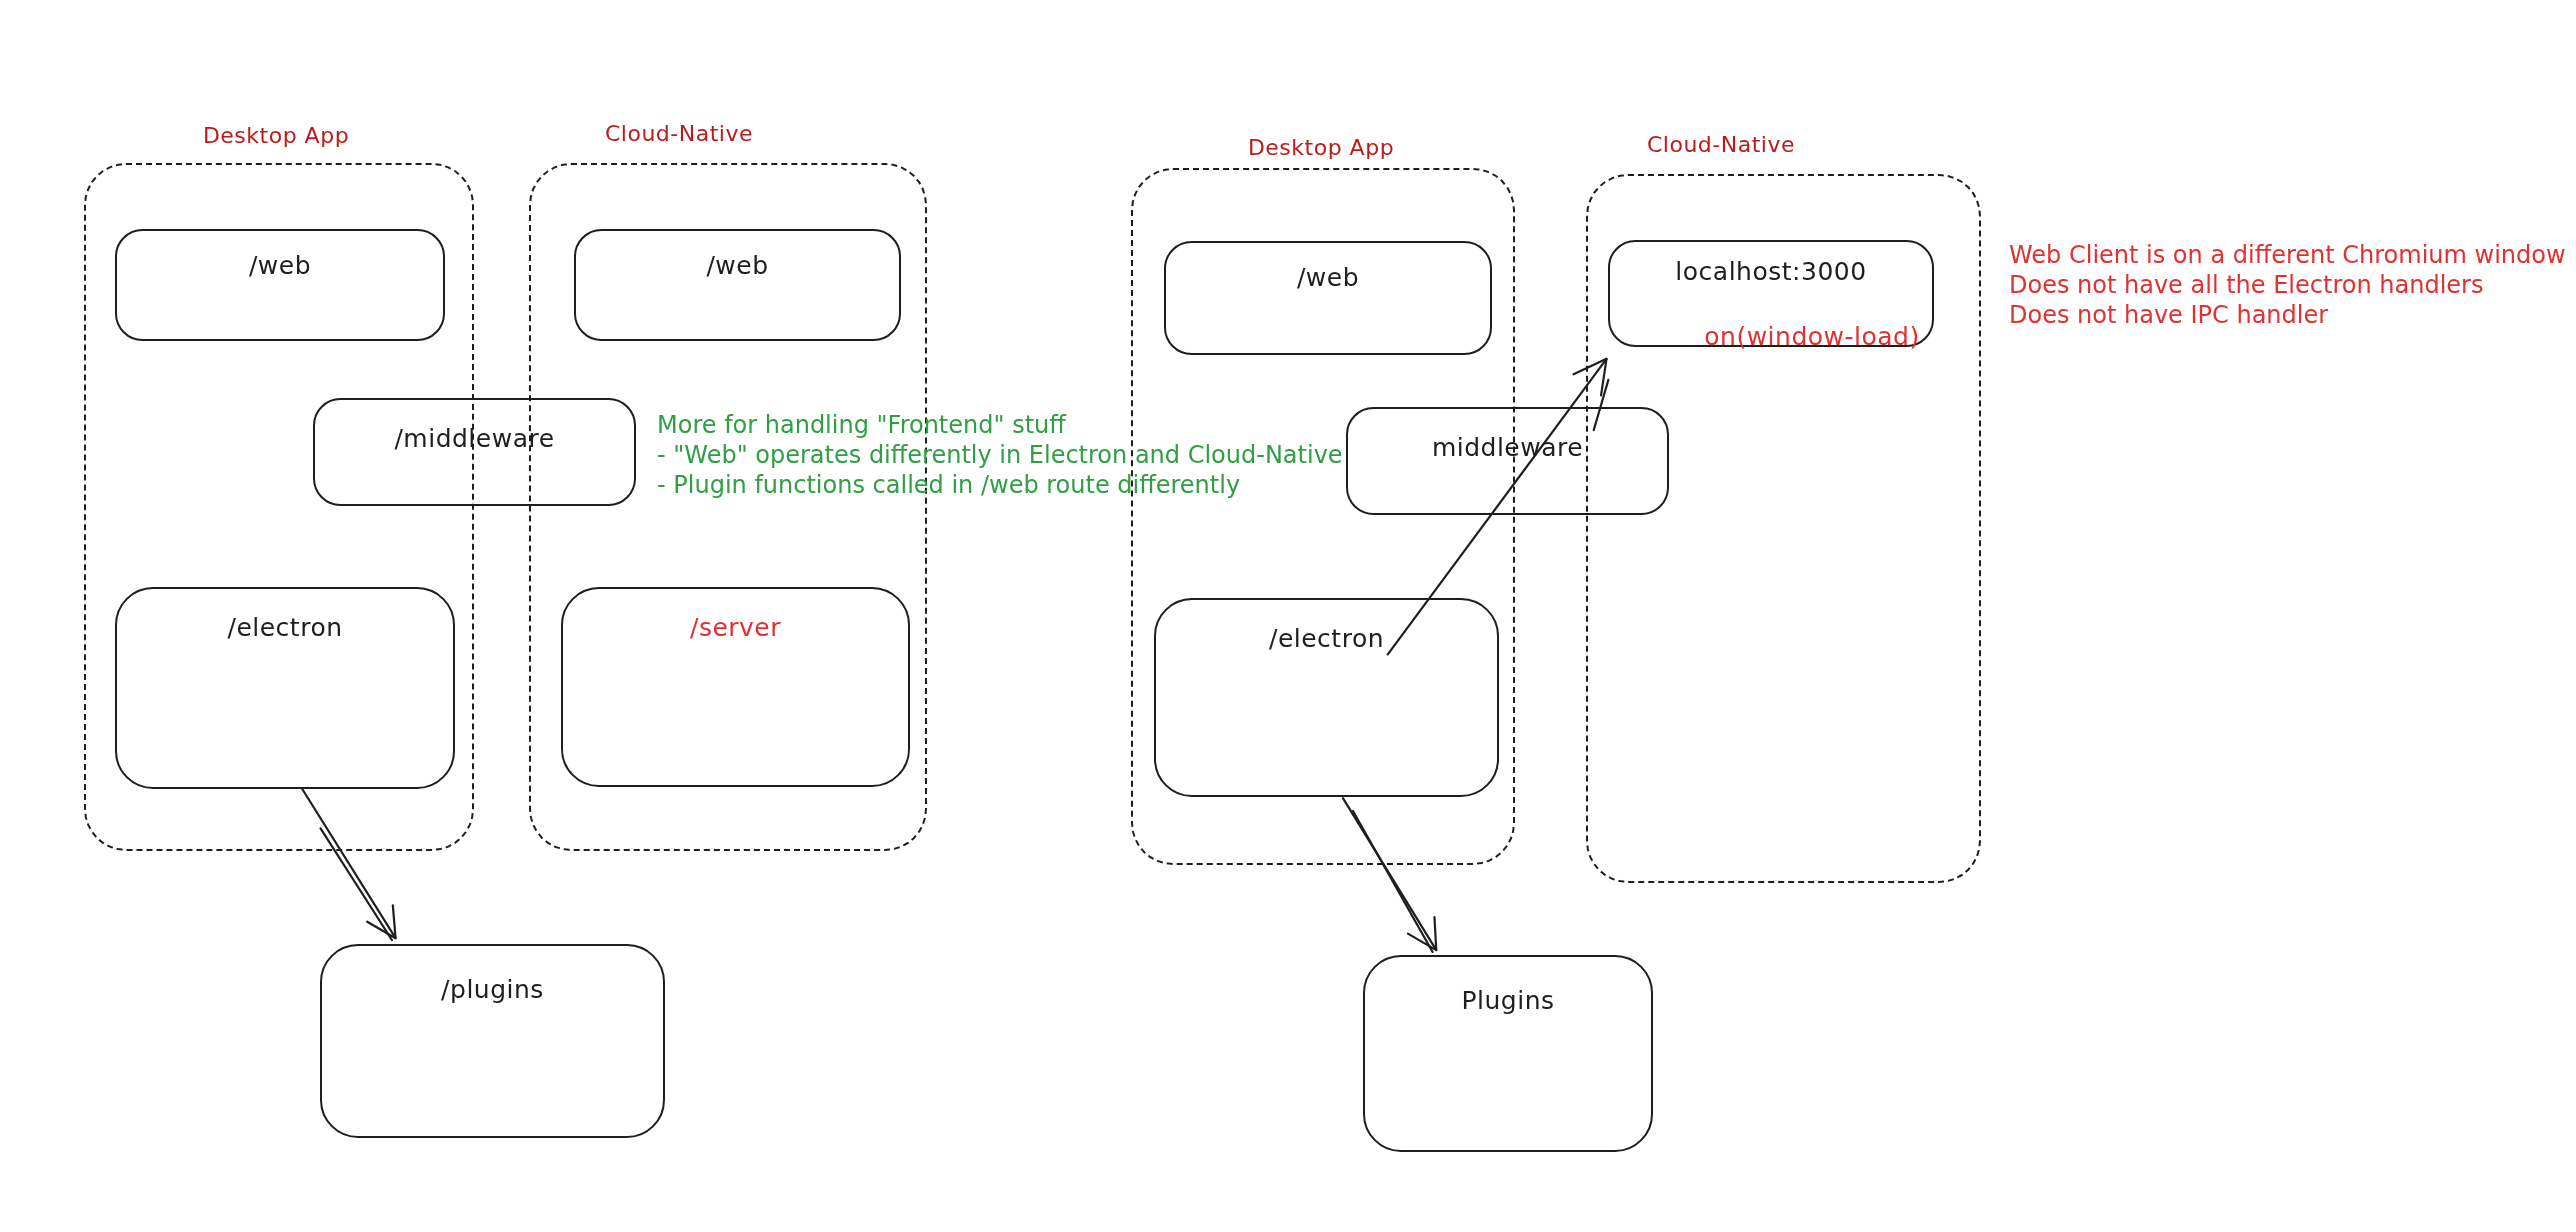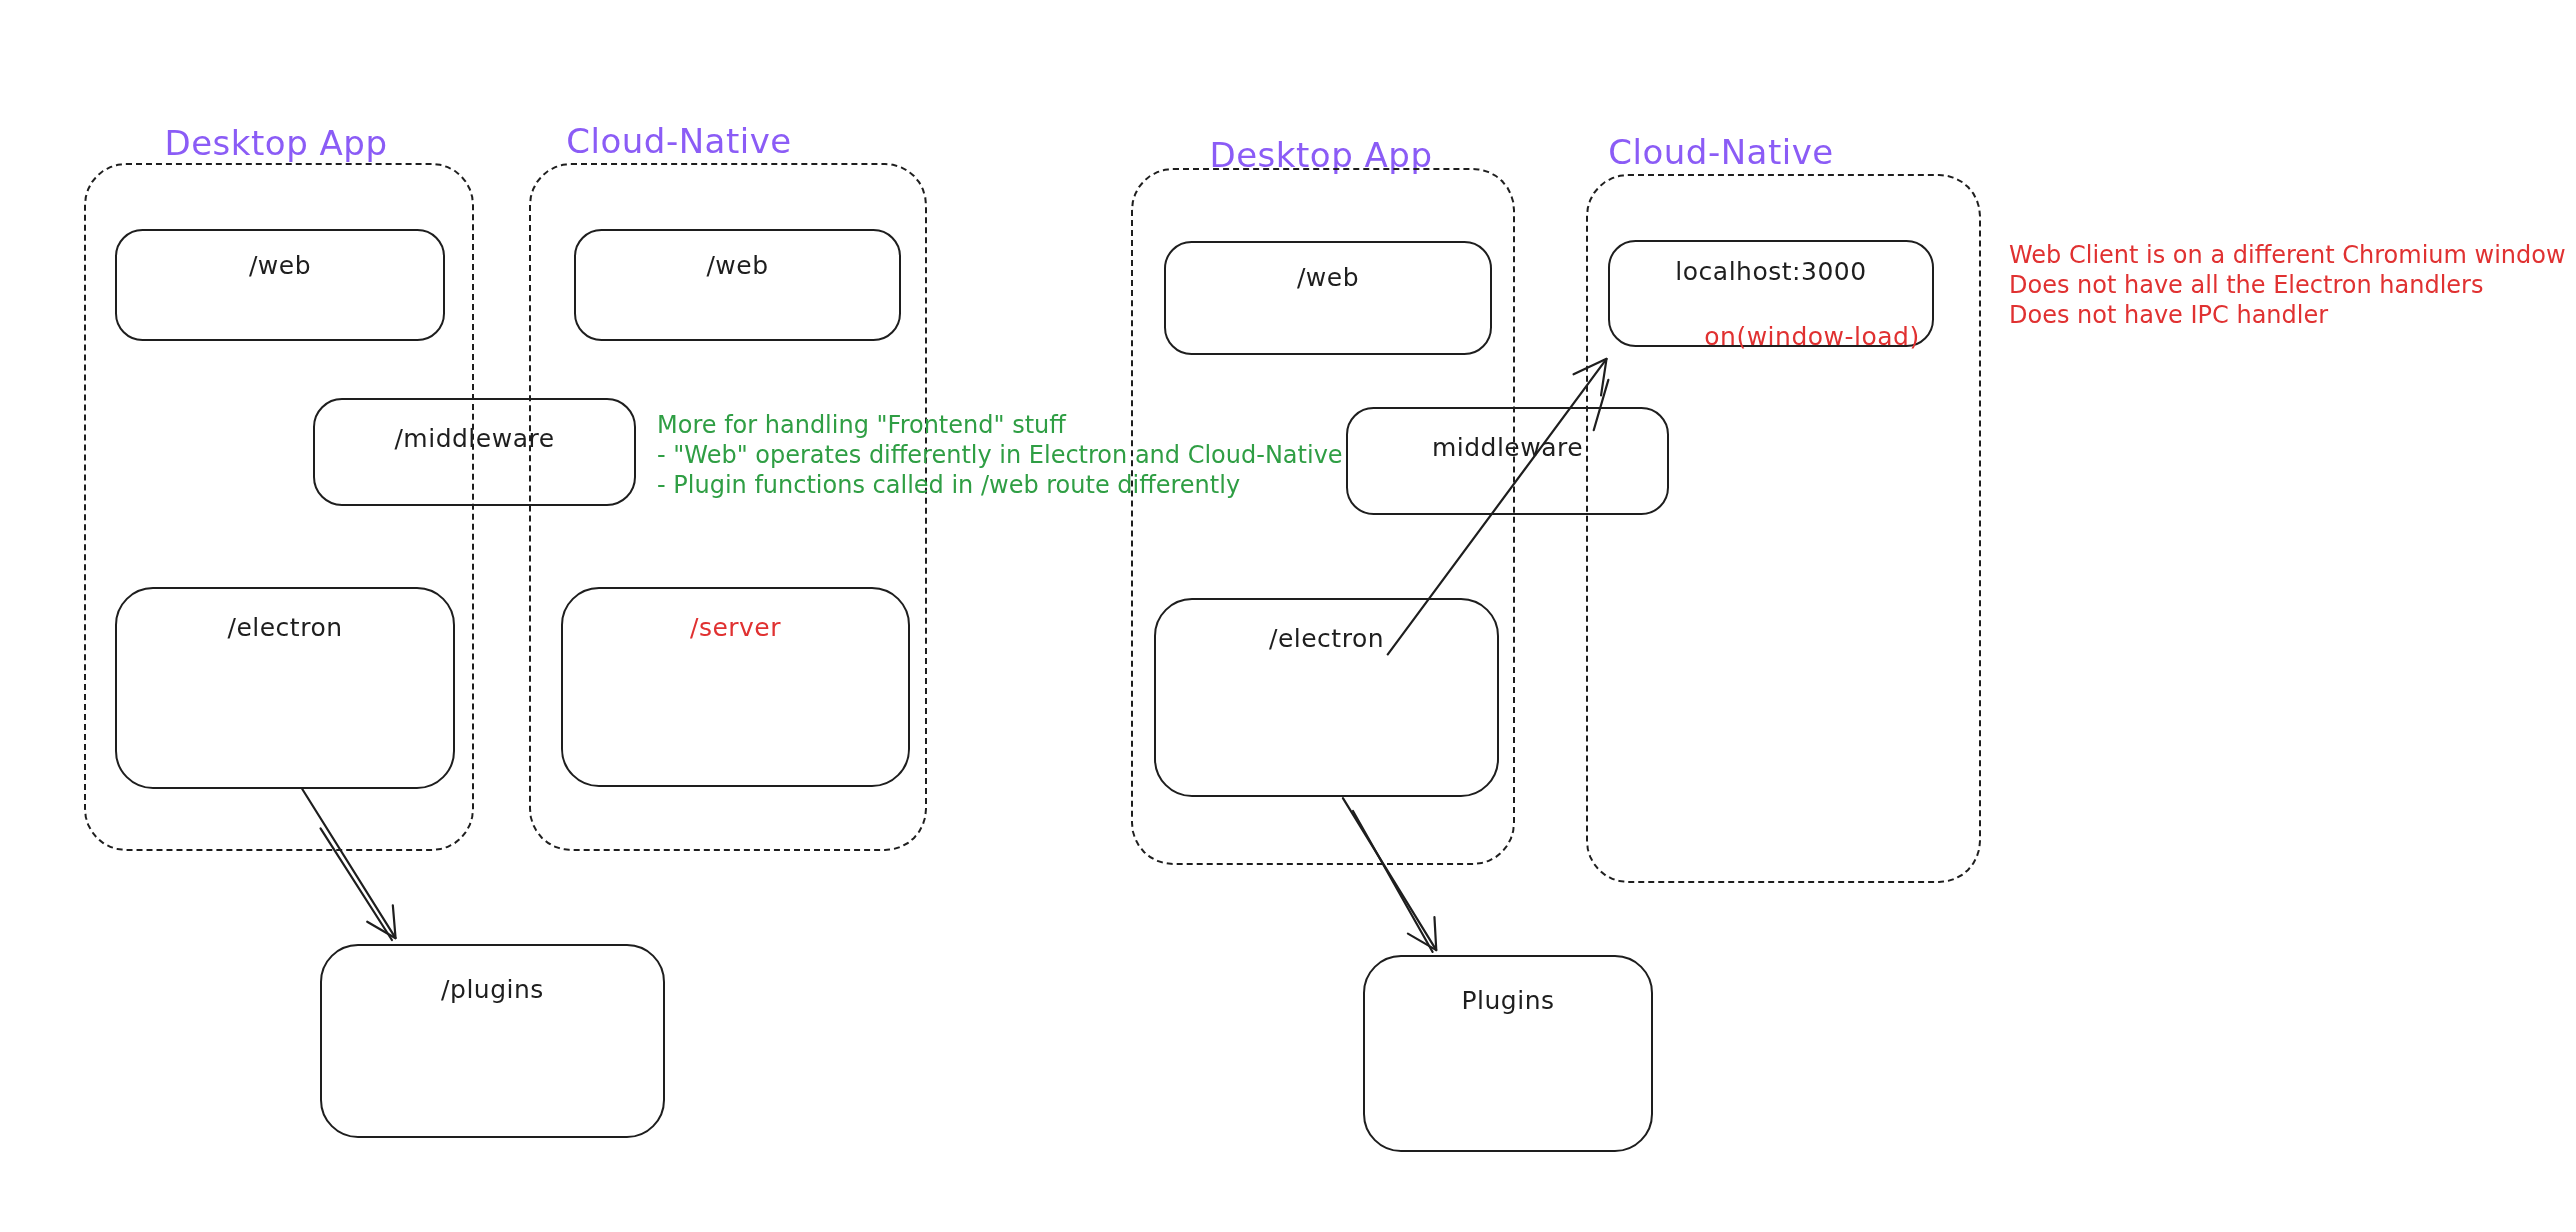--- a/index.html
+++ b/index.html
@@ -3,21 +3,21 @@
 <meta charset="utf-8">
 <style>
   html,body { margin:0; padding:0; background:#ffffff; }
   .scene {
     position:relative; width:2576px; height:1232px; background:#ffffff;
     font-family:"DejaVu Sans","Liberation Sans",sans-serif; color:#1e1e1e;
     overflow:hidden;
   }
   .title {
     position:absolute; transform:translateX(-50%);
-    font-size:34px; letter-spacing:0.5px; white-space:nowrap; color:#8b5cf6;
+    font-size:22px; letter-spacing:0.5px; white-space:nowrap; color:#b91c1c;
   }
   .container {
     position:absolute; border:2.4px dashed #1e1e1e; border-radius:42px;
     background:transparent;
   }
   .box {
     position:absolute; border:2.4px solid #1e1e1e; background:transparent;
     display:flex; flex-direction:column; align-items:center;
     box-sizing:border-box;
   }
@@ -30,21 +30,21 @@
   .arrows { position:absolute; left:0; top:0; pointer-events:none; }
   .arrows path { stroke:#1e1e1e; stroke-width:2.4; fill:none; stroke-linecap:round; stroke-linejoin:round; }
 
   
   #titleL1 { left:276px;  top:123px; }
   #titleL2 { left:679px;  top:121px; }
   #contL1  { left:84px;   top:163px; width:386px; height:684px; }
   #contL2  { left:529px;  top:163px; width:394px; height:684px; }
   #webL1   { left:115px;  top:229px; width:330px; height:112px; padding-top:20px; }
   #webL2   { left:574px;  top:229px; width:327px; height:112px; padding-top:20px; }
-  #midL    { left:313px;  top:398px; width:323px; height:108px; padding-top:24px;border-radius:29px; }
+  #midL    { left:313px;  top:398px; width:323px; height:108px; padding-top:24px; }
   #elecL   { left:115px;  top:587px; width:340px; height:202px; padding-top:24px; }
   #servL   { left:561px;  top:587px; width:349px; height:200px; padding-top:24px; }
   #plugL   { left:320px;  top:944px; width:345px; height:194px; padding-top:29px; }
 
   
   #titleR1 { left:1321px; top:135px; }
   #titleR2 { left:1721px; top:132px; }
   #contR1  { left:1131px; top:168px; width:380px; height:693px; }
   #contR2  { left:1586px; top:174px; width:391px; height:705px; }
   #webR    { left:1164px; top:241px; width:328px; height:114px; padding-top:20px; }

